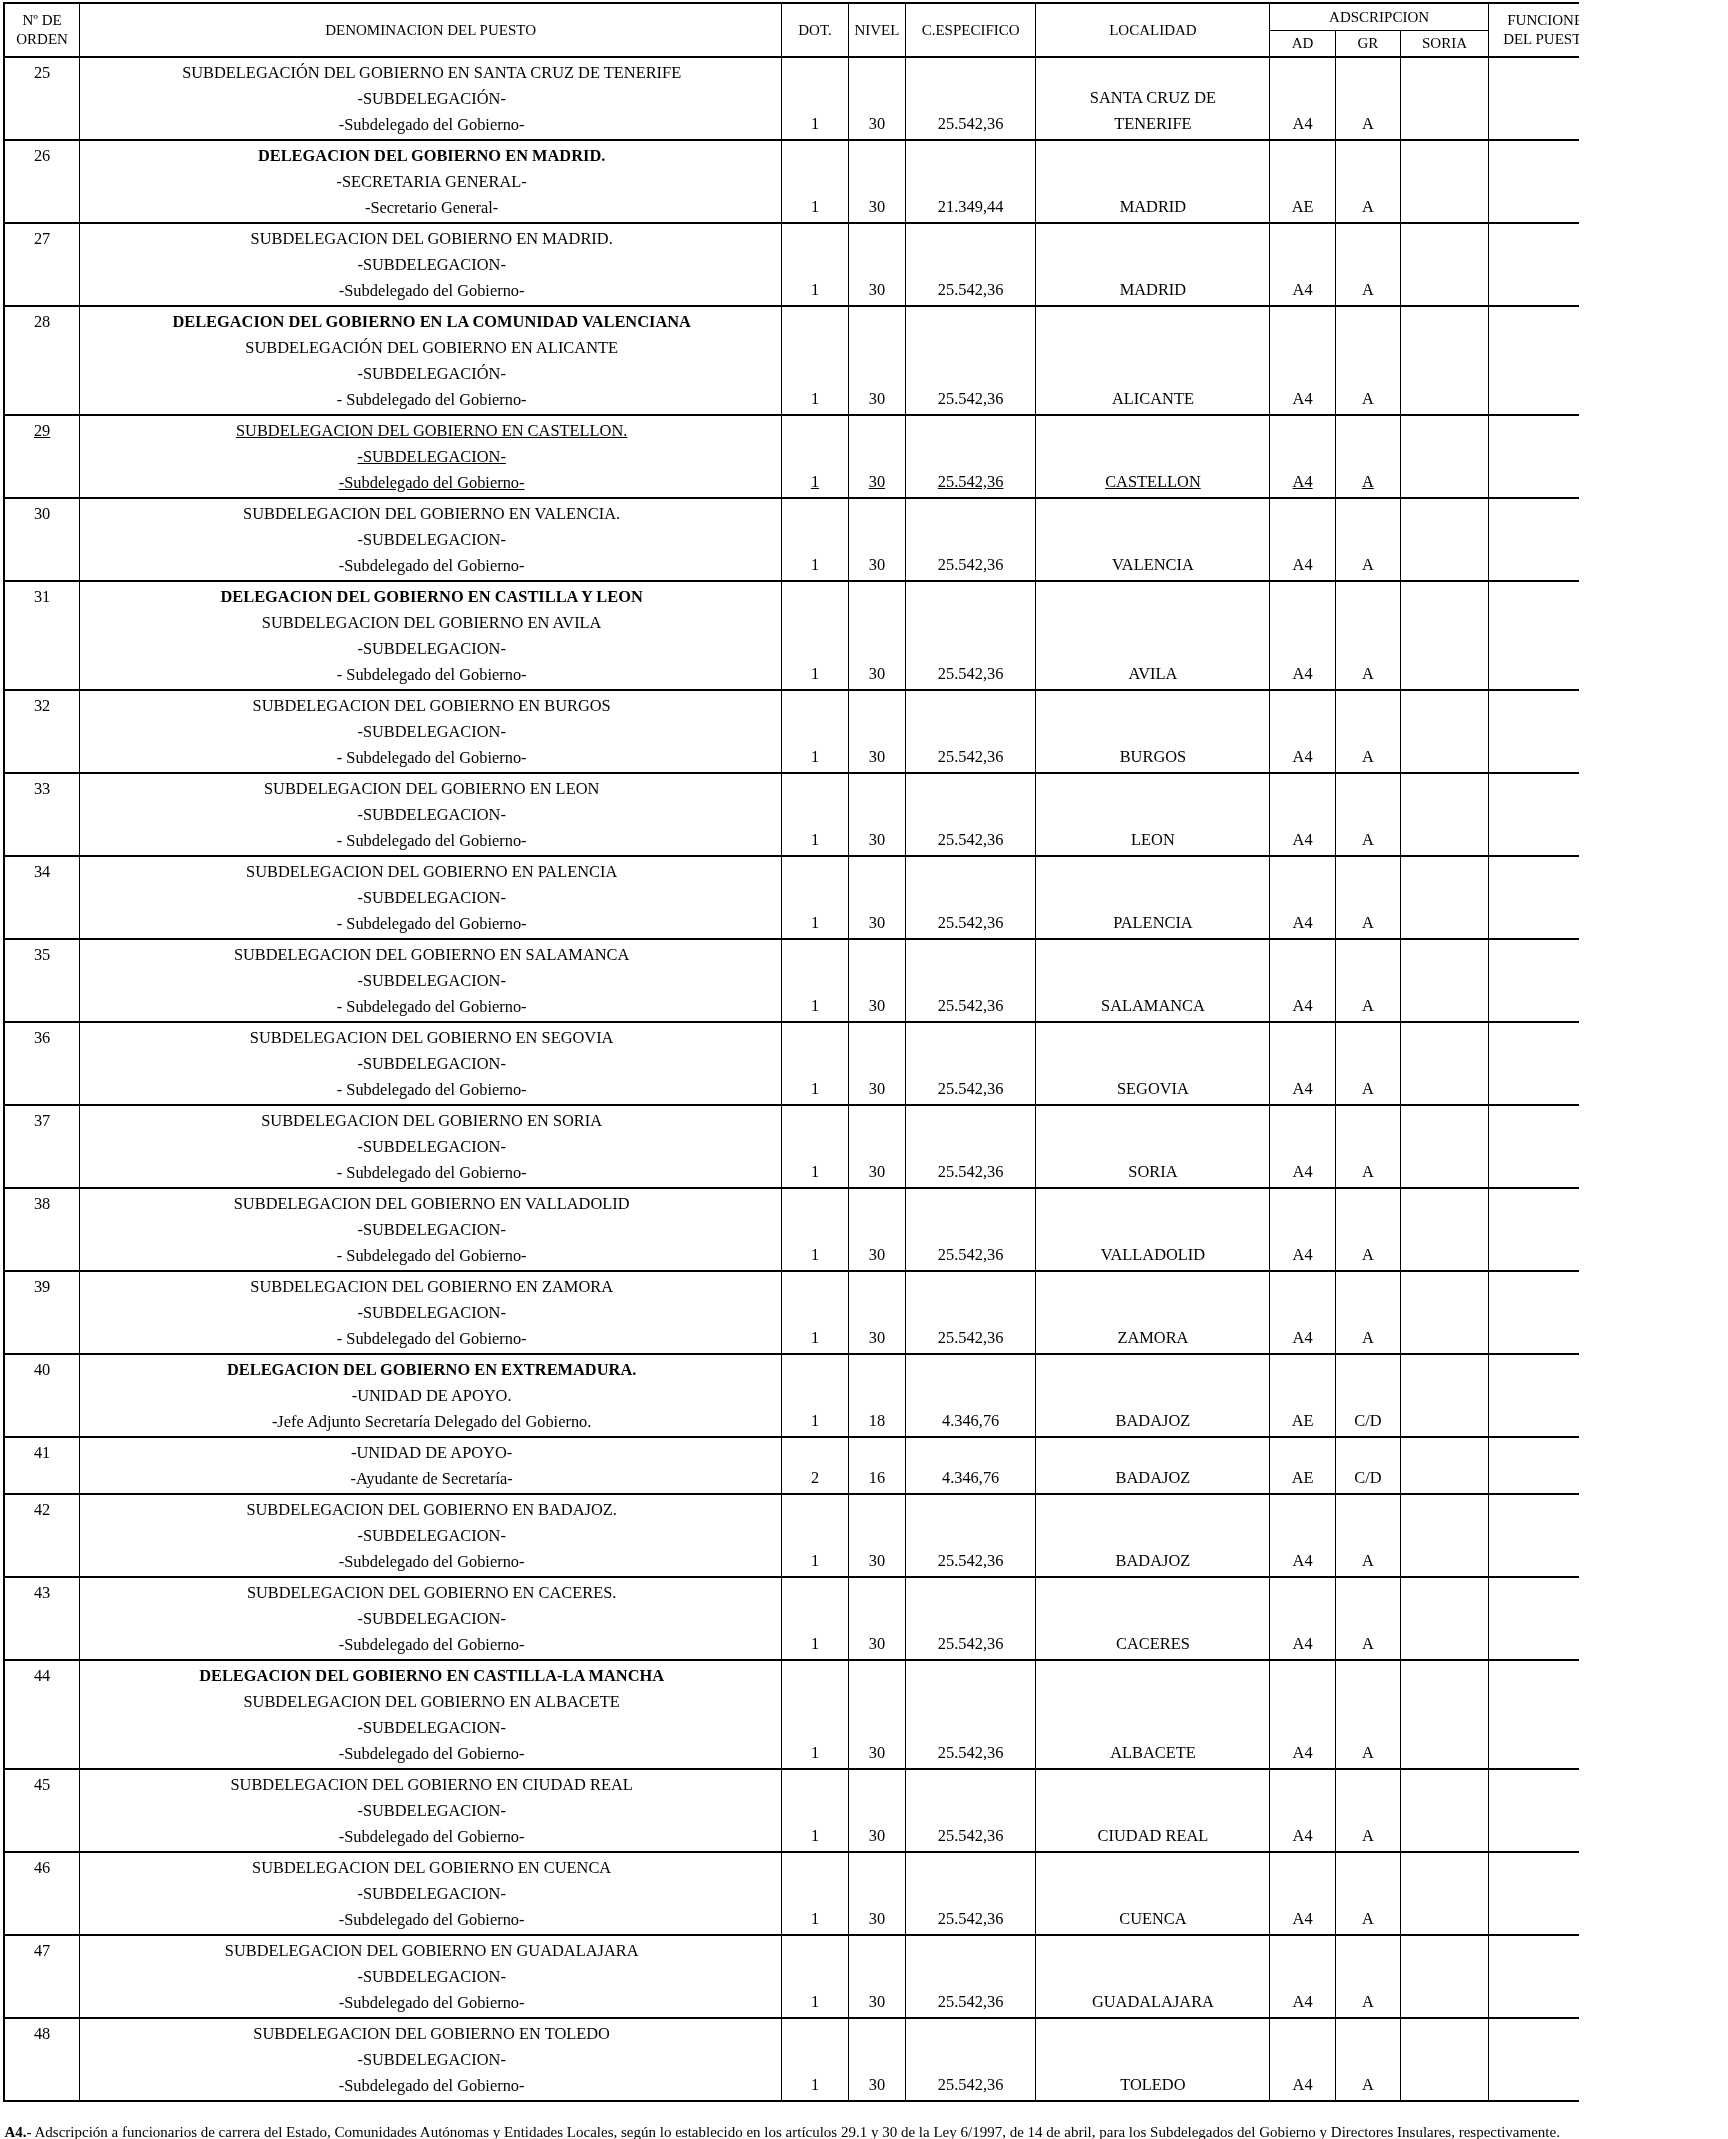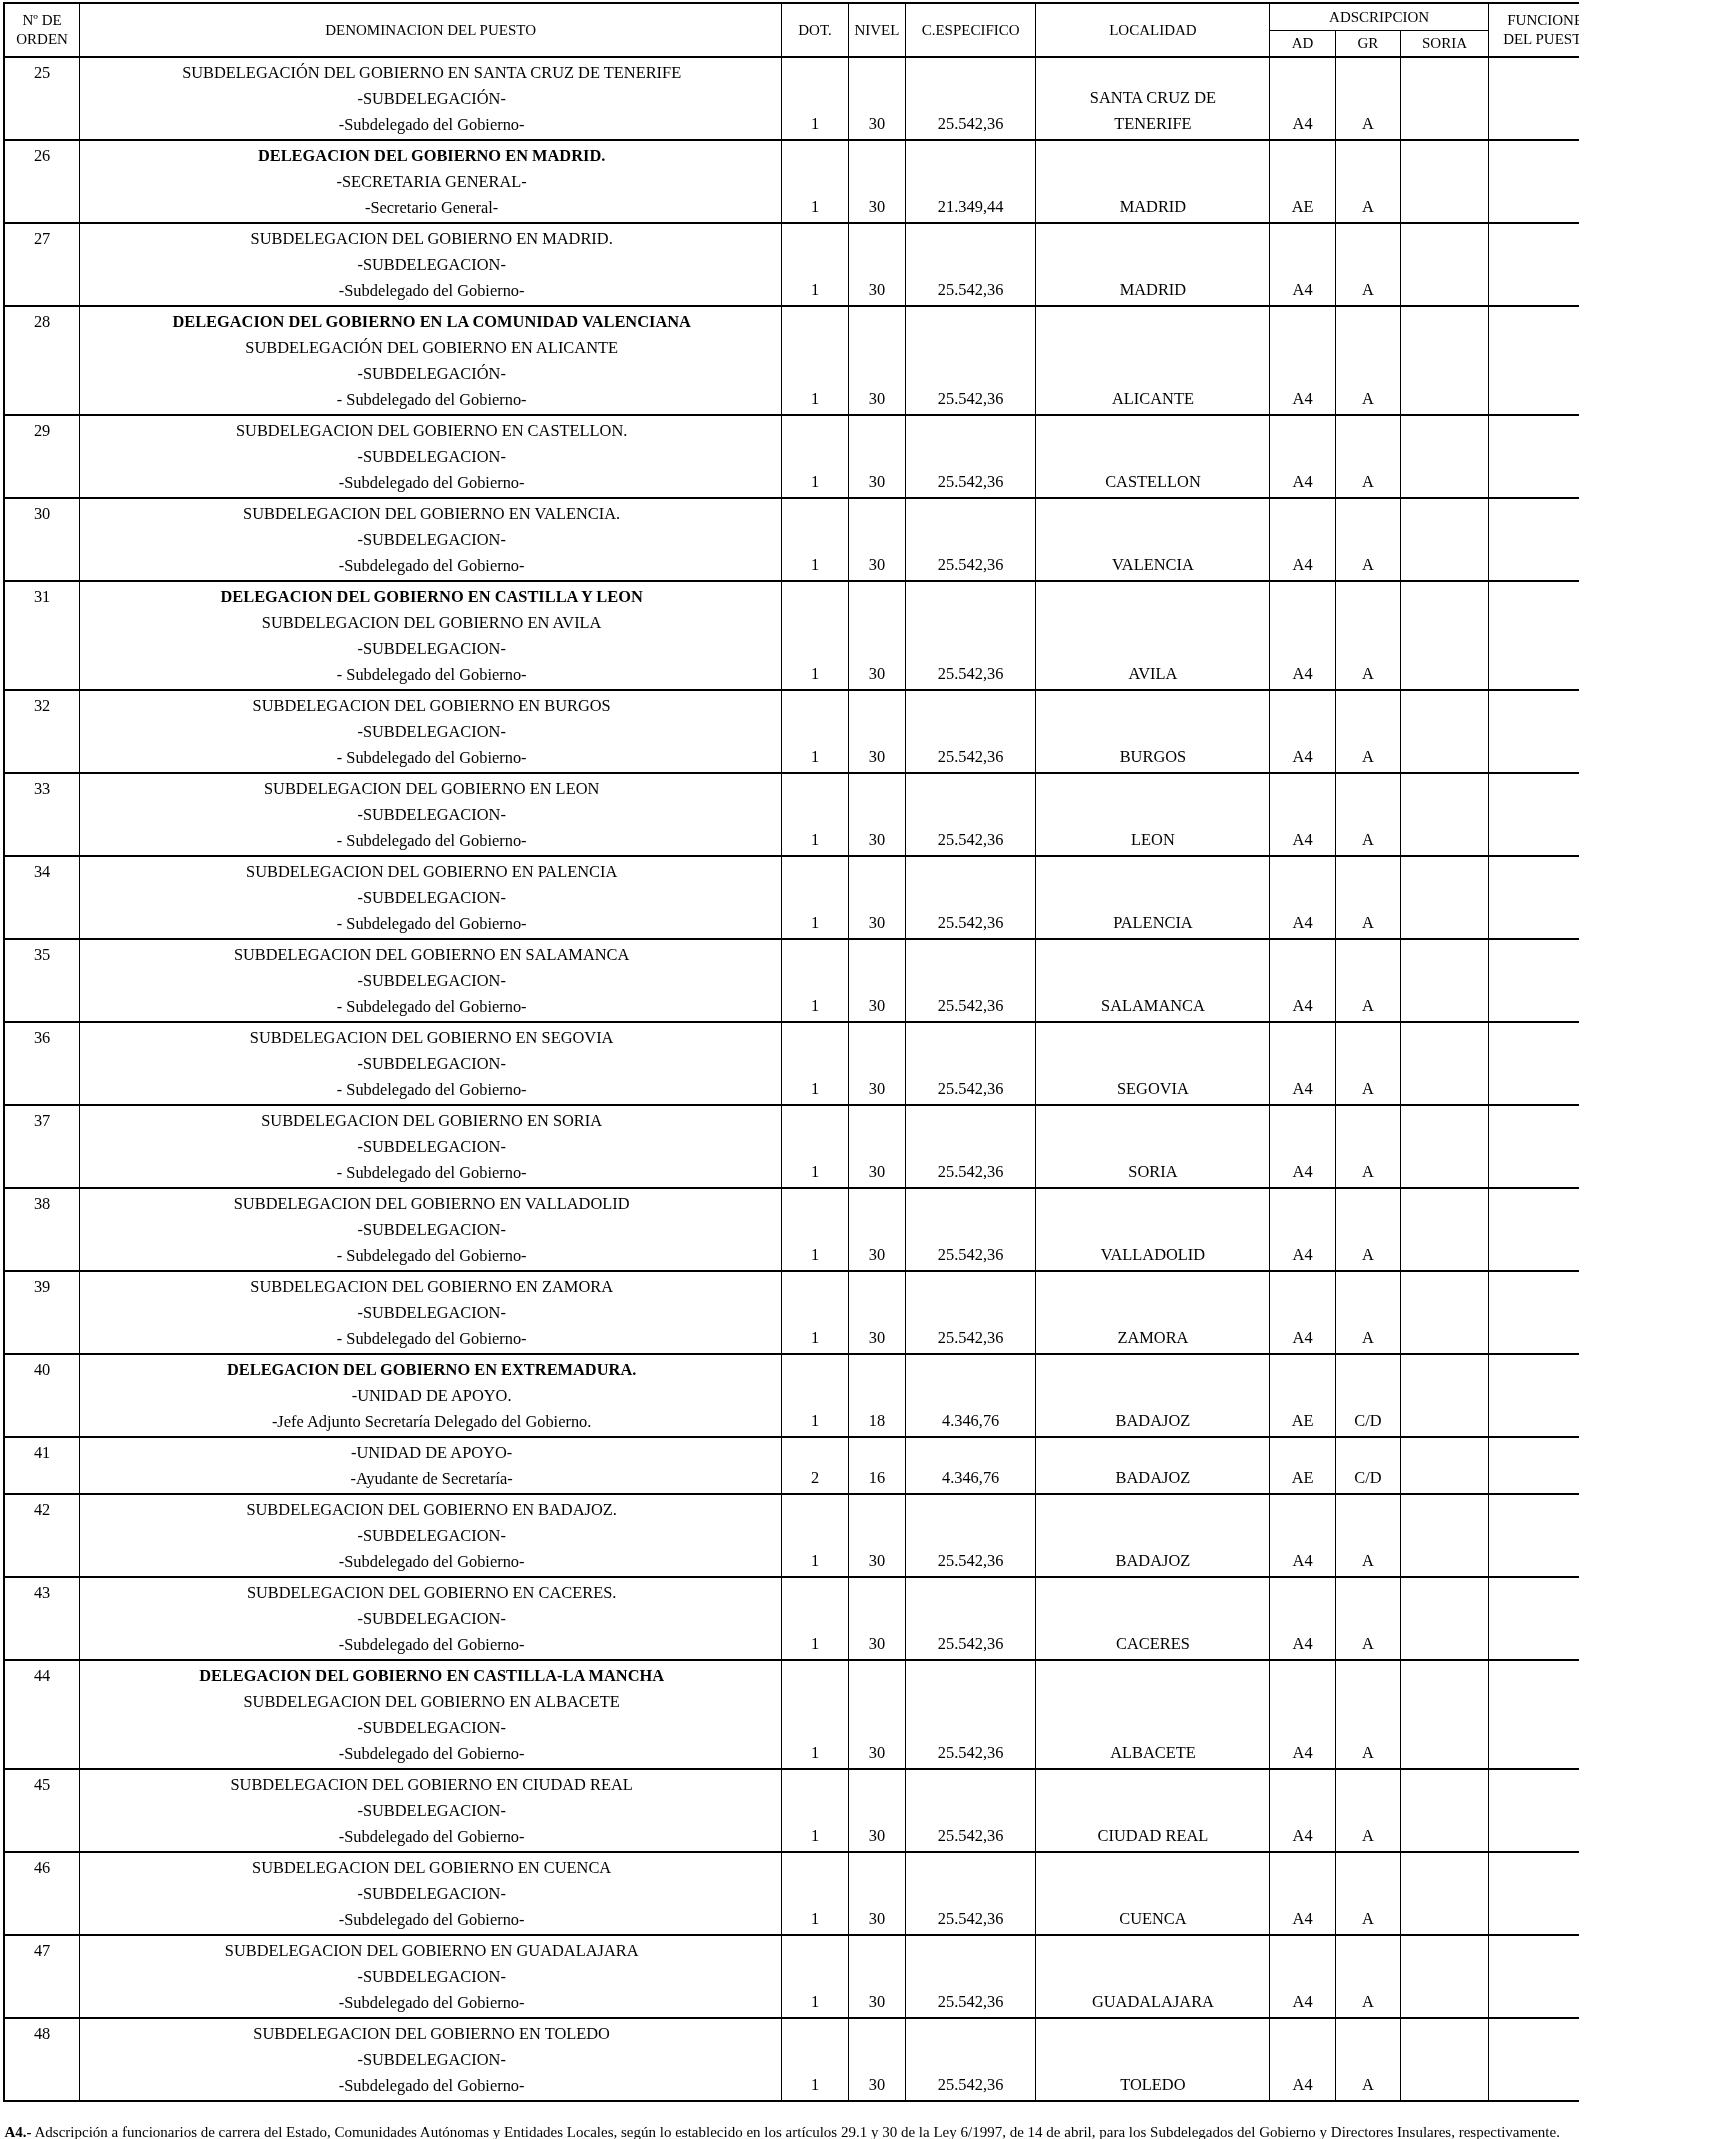--- a/index.html
+++ b/index.html
@@ -161,21 +161,21 @@
           <td class="bottom-center">1</td>
           <td class="bottom-center">30</td>
           <td class="bottom-center">25.542,36</td>
           <td class="bottom-center">ALICANTE</td>
           <td class="bottom-center">A4</td>
           <td class="bottom-center">A</td>
           <td class="bottom-center"></td>
           <td class="bottom-center"></td>
           <td class="bottom-center"></td>
         </tr>
-        <tr style="height: 82px;">
+        <tr style="height: 82px; text-decoration: underline;">
           <td class="orden-cell">29</td>
           <td class="denom-cell">
             <div>SUBDELEGACION DEL GOBIERNO EN CASTELLON.</div>
             <div>-SUBDELEGACION-</div>
             <div>-Subdelegado del Gobierno-</div>
           </td>
           <td class="bottom-center">1</td>
           <td class="bottom-center">30</td>
           <td class="bottom-center">25.542,36</td>
           <td class="bottom-center">CASTELLON</td>

